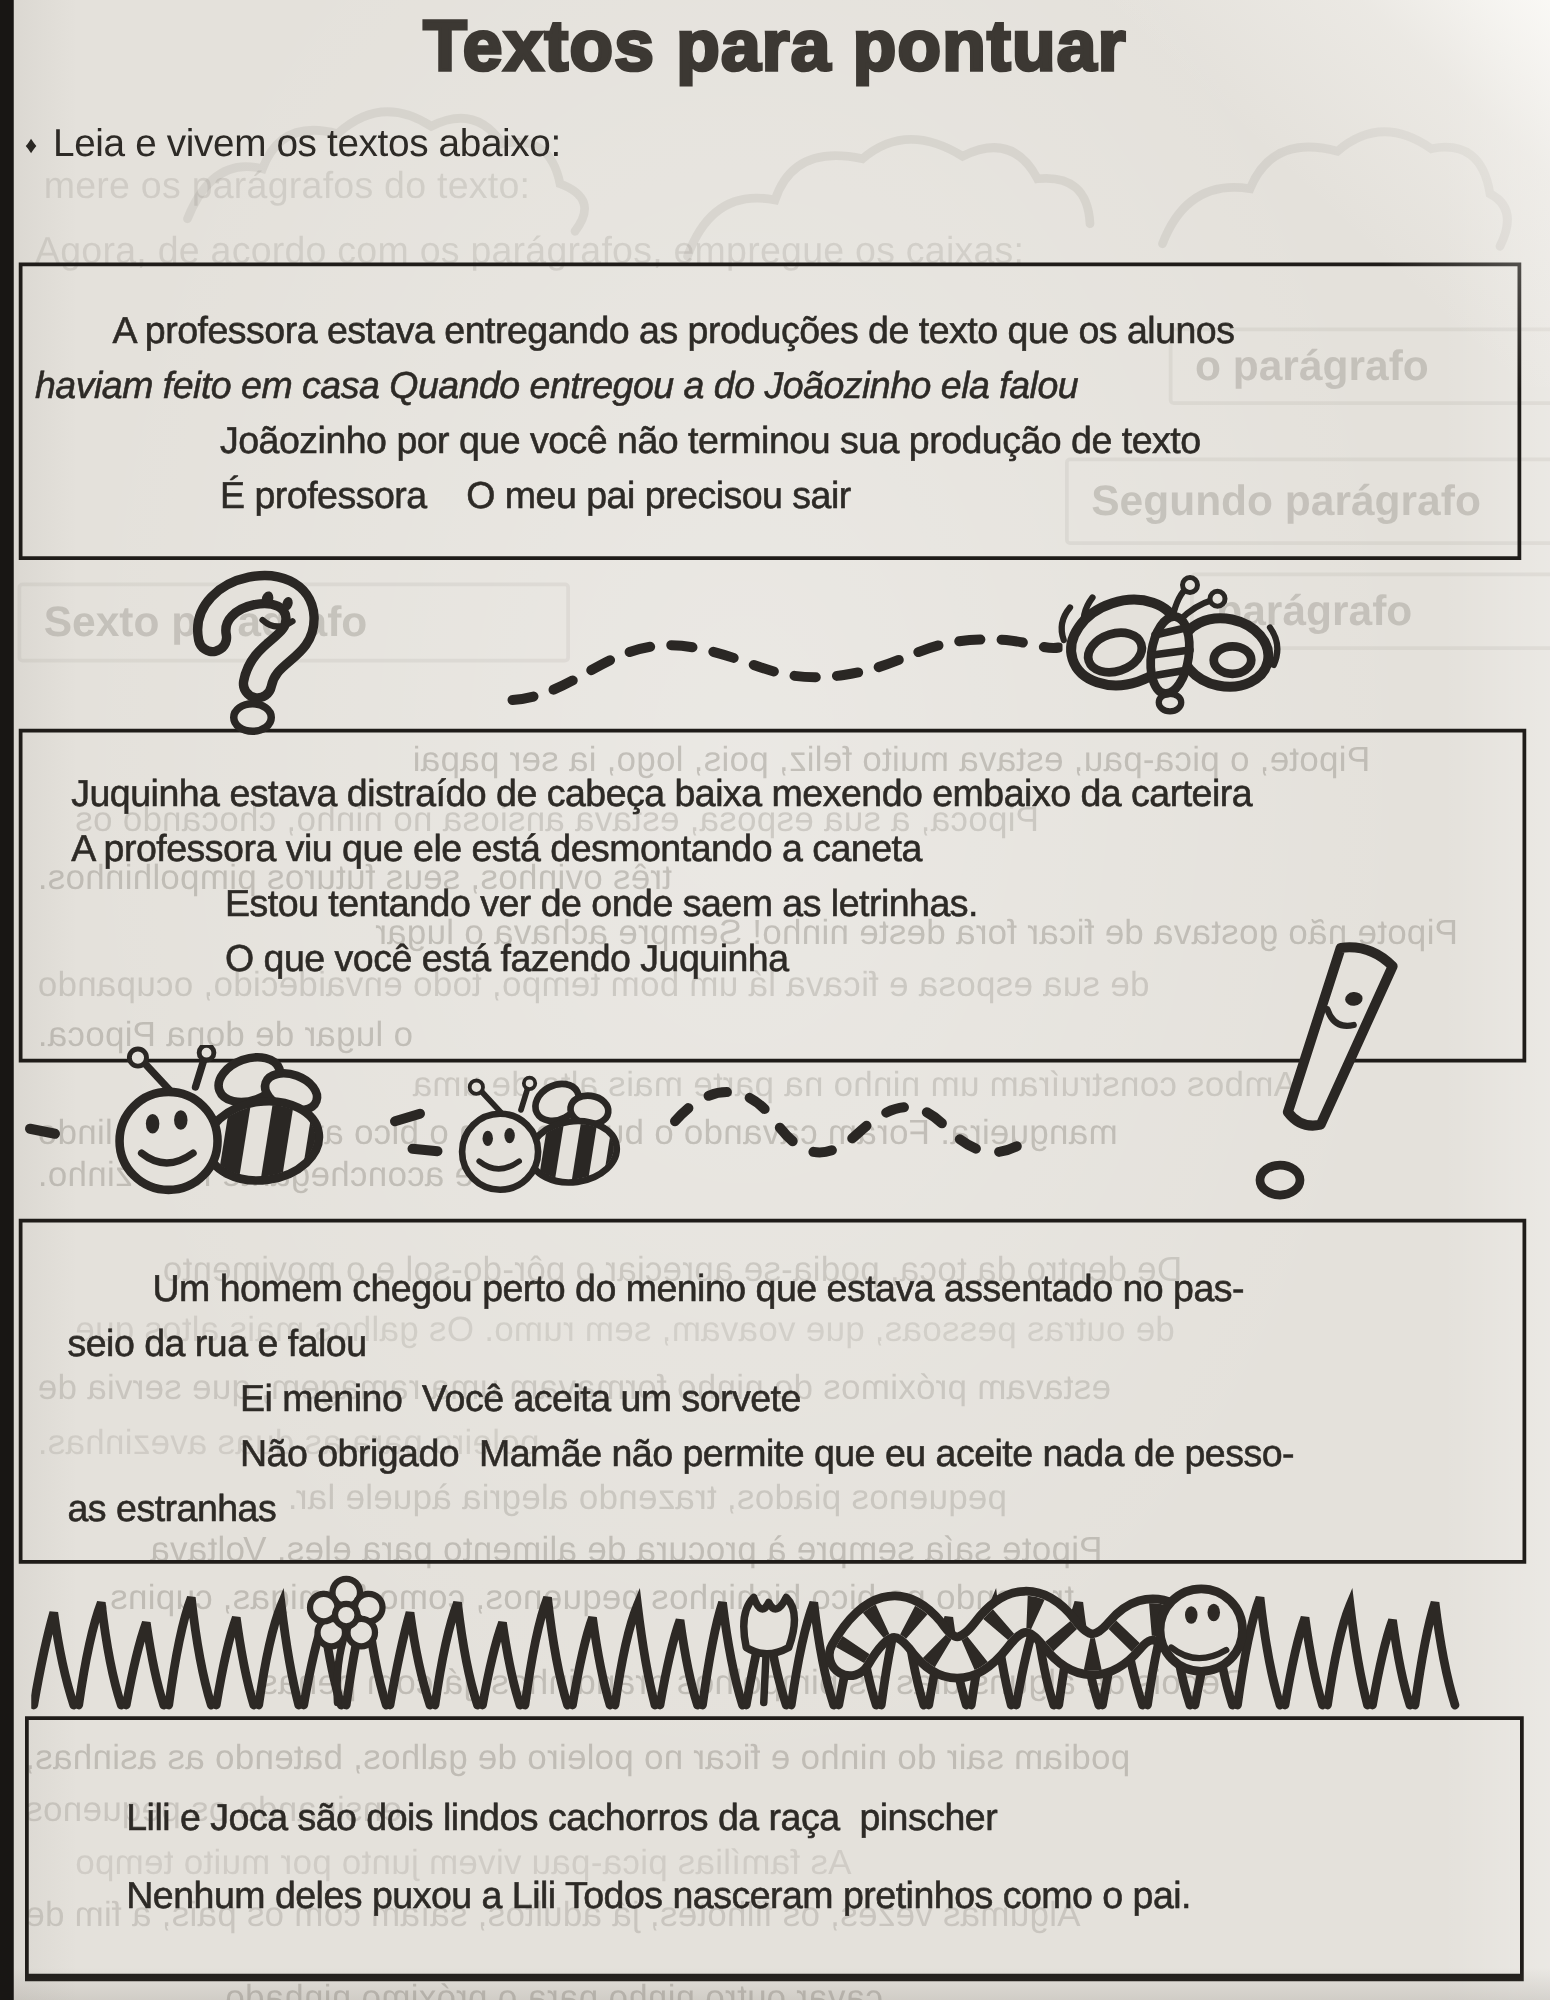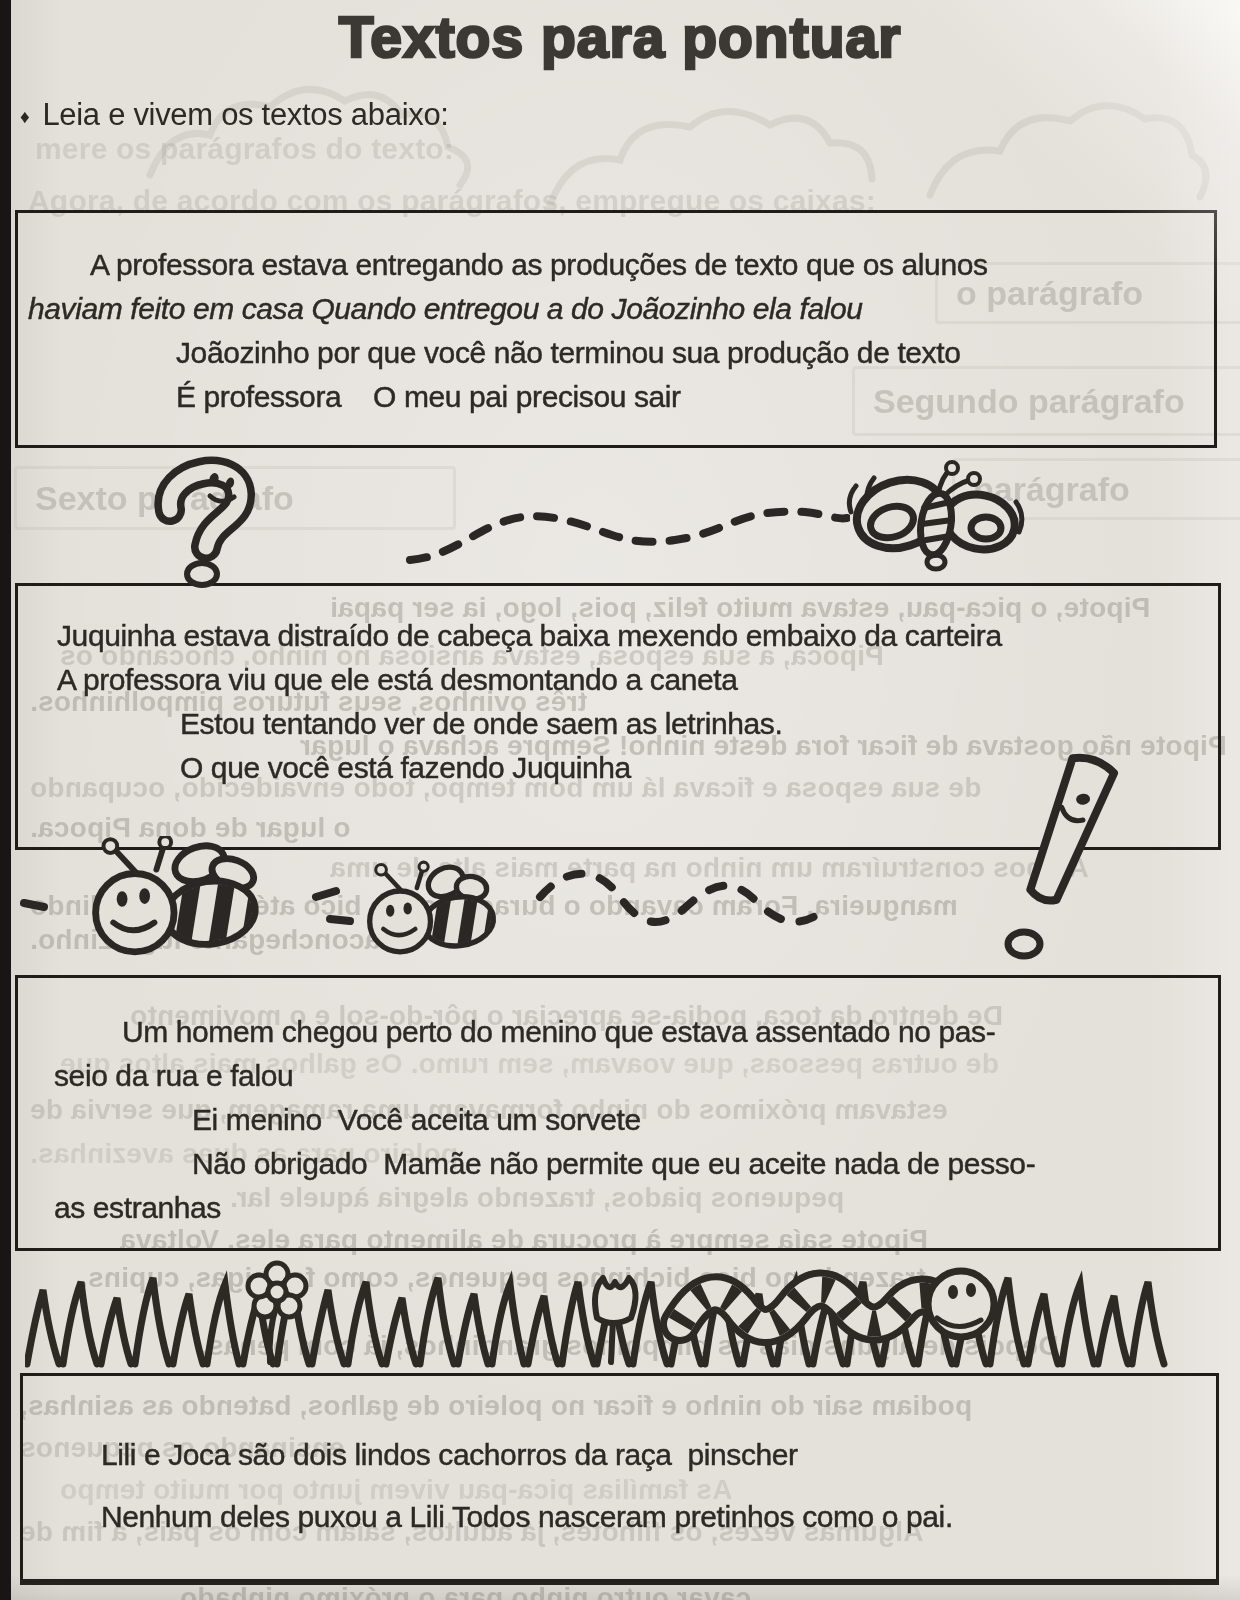--- a/index.html
+++ b/index.html
@@ -38,21 +38,21 @@
   #box1 .inner{padding-top:30px;}
   #box2 .inner{padding-top:28px;}
   #box3 .inner{padding-top:32px;}
   #box4 .inner{padding-top:40px;line-height:46px;}
   #box4 .tline{line-height:46px;margin-top:16px;}
   .p70{padding-left:72px;} .p8{padding-left:10px;font-style:italic;} .p155{padding-left:158px;}
   .p88{padding-left:39px;} .p160{padding-left:162px;}
   .p100{padding-left:104px;} .p20{padding-left:36px;} .p172{padding-left:174px;}
   .p75{padding-left:78px;}
   
-  .ghost{position:absolute;z-index:1;font-weight:700;color:#96928a;white-space:nowrap;
+  .ghost{position:absolute;z-index:1;font-weight:400;color:#96928a;white-space:nowrap;
     font-size:28px;letter-spacing:0.2px;opacity:0.34;pointer-events:none;}
   .mir{transform:scaleX(-1);}
   .g-strong{opacity:0.46;}
   .g-soft{opacity:0.25;}
   .glabel{position:absolute;z-index:1;border:3px solid rgba(150,146,138,0.34);border-radius:4px;
     color:#96928a;opacity:0.4;font-weight:700;font-size:34px;display:flex;align-items:center;
     padding:0 18px;pointer-events:none;white-space:nowrap;overflow:hidden;}
   .gclouds{position:absolute;z-index:0;opacity:0.16;pointer-events:none;}
   
   .deco{position:absolute;z-index:6;pointer-events:none;}

